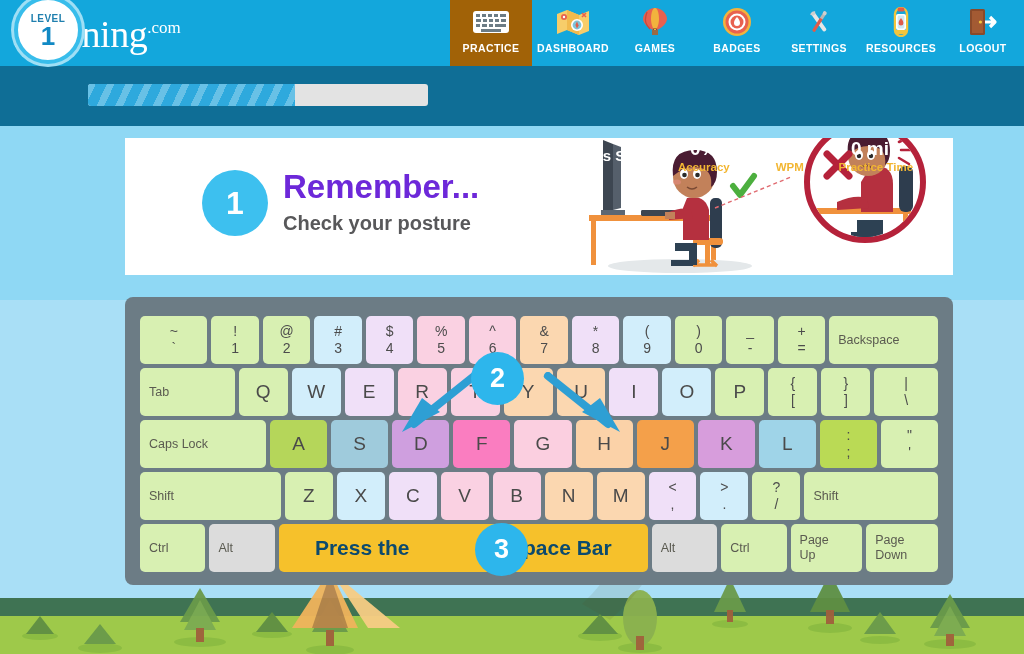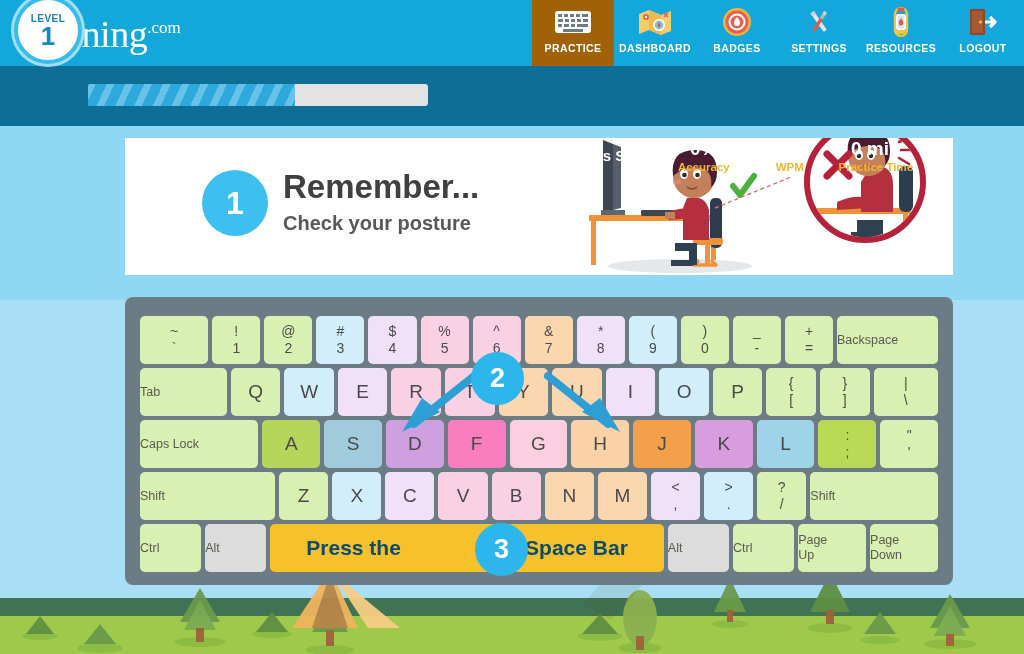--- a/index.html
+++ b/index.html
@@ -70,38 +70,38 @@
   #card {
     position:absolute; left:125px; top:138px; width:828px; height:137px;
     background:#fff; z-index:4; overflow:hidden;
   }
   #stepone {
     position:absolute; left:77px; top:32px; width:66px; height:66px; border-radius:50%;
     background:#3dc0ef; color:#fff; font-size:32px; font-weight:bold;
     display:flex; align-items:center; justify-content:center;
   }
   #cardtext { position:absolute; left:158px; top:28px; }
-  #cardtitle { font-size:33px; font-weight:bold; color:#404040; line-height:42px; }
+  #cardtitle { font-size:33px; font-weight:bold; color:#6d28d9; line-height:42px; }
   #cardsub { font-size:20px; font-weight:bold; color:#58585a; margin-top:4px; }
   #posture { position:absolute; left:440px; top:-18px; width:390px; height:155px; }
 
   
   #kbframe {
     position:absolute; left:125px; top:297px; width:828px; height:288px;
     background:#6c7c85; border-radius:8px; z-index:4; padding:19px 15px;
   }
   .krow { display:flex; gap:4px; margin-bottom:4px; height:48px; }
   .key {
     border-radius:5px; position:relative;
     font-size:15px; color:#4c4c4c;
     display:flex; align-items:center; justify-content:center;
     flex:1 1 auto;
   }
   .key .dual { text-align:center; line-height:17px; font-size:14px; }
-  .key.lbl { justify-content:flex-start; font-size:12.5px; color:#5a5a50; }
+  .key.lbl { justify-content:flex-start; padding-left:9px; font-size:12.5px; color:#5a5a50; }
   .key.lbl.two { line-height:15px; align-items:center; }
   .key .letter { font-size:19px; color:#4a4a4a; }
 
   
   .kg { background:#d8f0b2; }        
   .kb { background:#d2eefb; }        
   .kv { background:#f0e0f8; }        
   .kp { background:#fad1e2; }        
   .ko { background:#fbd7b0; }        
   .kgy{ background:#dcdcdc; }        
@@ -247,20 +247,32 @@
             <circle cx="21" cy="17" r="4.4" fill="#7fc4d8"></circle>
             <polygon points="21,13.6 22.6,17.4 21,20.4 19.4,17" fill="#e05b4a"></polygon>
             <circle cx="8" cy="9" r="3" fill="#e8614f"></circle>
             <circle cx="8" cy="9" r="1.2" fill="#fff"></circle>
             <path d="M26 5 l4 4 M30 5 l-4 4" stroke="#e8614f" stroke-width="1.6"></path>
           </svg>
       </span>
       <span class="navlabel">DASHBOARD</span>
     </div>
 
+    <div class="navitem">
+      <span class="navicon">
+        <svg width="26" height="30" viewBox="0 0 26 30">
+            <path d="M13 1 C5 1 1 8 1 12 C1 17 8 22 13 24 C18 22 25 17 25 12 C25 8 21 1 13 1z" fill="#e8614f"></path>
+            <path d="M13 1 C10 1 9 8 9 12 C9 17 11 22 13 24 C15 22 17 17 17 12 C17 8 16 1 13 1z" fill="#f2b33d"></path>
+            <path d="M5 5 C4 8 3.4 10 3.4 12.6 C3.4 16 6 20 8 22" stroke="#c94a3c" stroke-width="1.3" fill="none"></path>
+            <rect x="10" y="23" width="6" height="5" fill="#9a6a44"></rect>
+            <path d="M11 23 l1.4 -2 M15 23 l-1.4 -2" stroke="#6e4a2e" stroke-width="1"></path>
+          </svg>
+      </span>
+      <span class="navlabel">GAMES</span>
+    </div>
 
     <div class="navitem">
       <span class="navicon">
         <svg width="30" height="30" viewBox="0 0 30 30">
             <circle cx="15" cy="15" r="14" fill="#f2b33d"></circle>
             <circle cx="15" cy="15" r="11.5" fill="#e8614f"></circle>
             <circle cx="15" cy="15" r="8.5" fill="#fff"></circle>
             <circle cx="15" cy="15" r="6.5" fill="#e8614f"></circle>
             <path d="M15 10 C17.5 12.5 18 14.5 18 16 A3 3 0 0 1 12 16 C12 14.5 12.5 12.5 15 10z" fill="#fff"></path>
           </svg>

